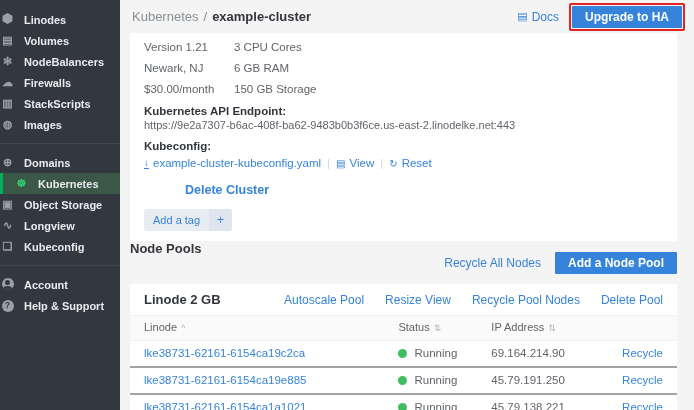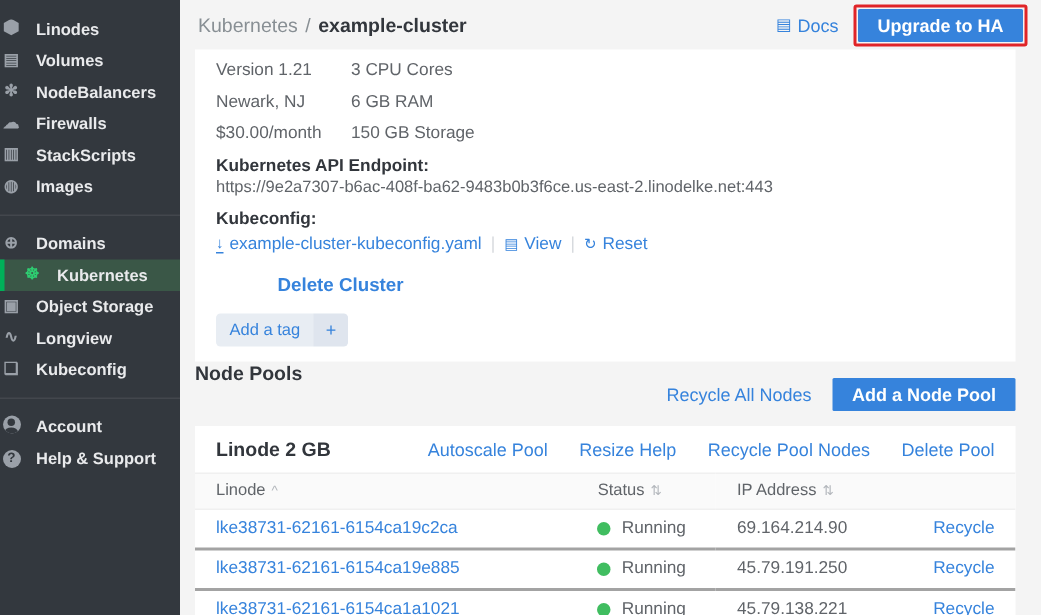--- a/index.html
+++ b/index.html
@@ -256,21 +256,21 @@
       <span class="text-link">Recycle All Nodes</span>
       <button class="btn-primary">Add a Node Pool</button>
     </div>
   </div>
 
   <section class="card pool-card">
     <div class="pool-head">
       <span class="pool-title">Linode 2 GB</span>
       <div class="pool-actions">
         <span class="text-link">Autoscale Pool</span>
-        <span class="text-link">Resize Help</span>
+        <span class="text-link">Resize View</span>
         <span class="text-link">Recycle Pool Nodes</span>
         <span class="text-link">Delete Pool</span>
       </div>
     </div>
 
     <table>
       <thead>
         <tr>
           <th class="col-linode">
             <span>Linode</span><span class="sort-glyph">^</span>

